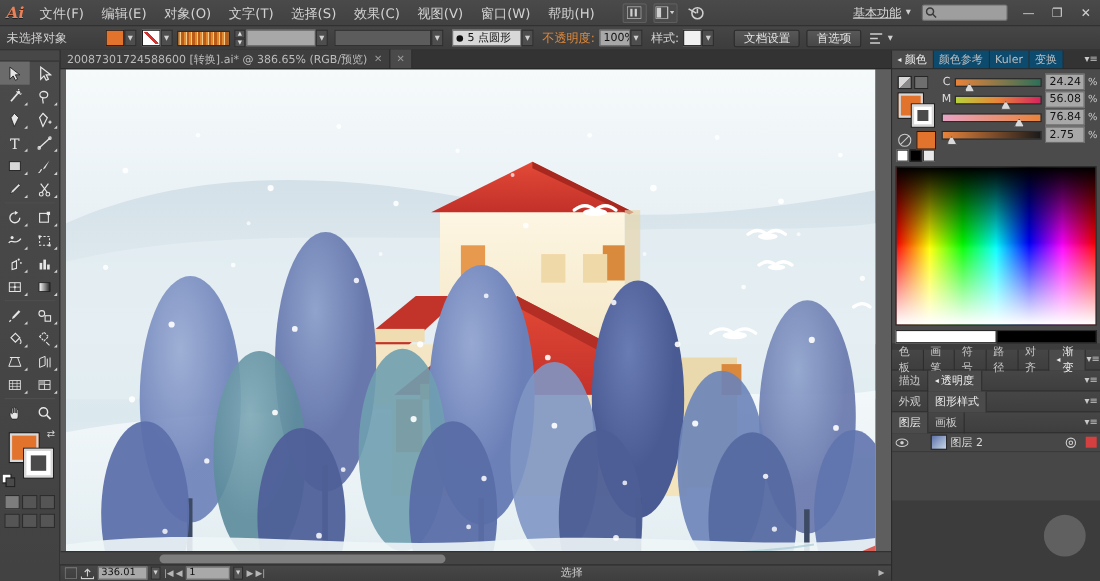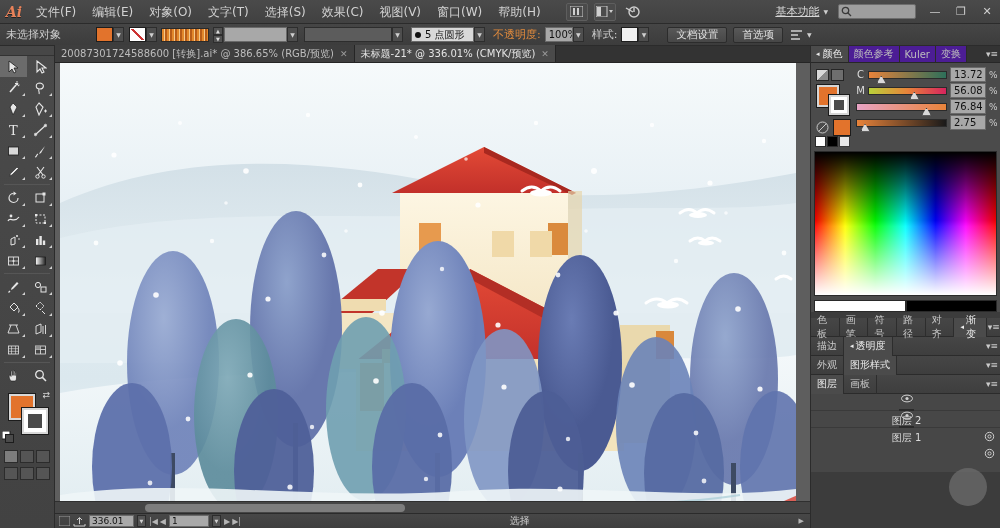--- a/index.html
+++ b/index.html
@@ -77,21 +77,21 @@
     color:#e0e0e0; font-size:10px; line-height:14px; padding:0 3px; white-space:nowrap; overflow:hidden;
   }
   .brush-field {
     height:15px; background:#d8d8d8; border:1px solid #6a6a6a; color:#111;
     font-size:10px; line-height:14px; padding:0 3px; display:flex; align-items:center; gap:4px;
   }
   .brush-dot { width:6px; height:6px; border-radius:50%; background:#111; }
   .ctl-btn {
     height:16px; padding:0 8px; background:linear-gradient(#585858,#474747);
     border:1px solid #2c2c2c; border-radius:2px; color:#e2e2e2;
-    font-size:10.5px; line-height:15px; margin-right:6px; white-space:nowrap;font-family:Liberation Mono, monospace;
+    font-size:10.5px; line-height:15px; margin-right:6px; white-space:nowrap;
   }
 
   
   .tabbar {
     position:absolute; left:55px; top:46px; width:755px; height:17px;
     background:#333; border-bottom:1px solid #252525; display:flex; align-items:flex-end;
   }
   .doctab {
     height:17px; display:flex; align-items:center; padding:0 6px;
     background:#3e3e3e; border-right:1px solid #252525;
@@ -170,21 +170,21 @@
   .st-nav { display:flex; align-items:center; gap:2px; color:#b6b6b6; font-size:8px;}
   .st-label { margin-left:auto; margin-right:auto; font-size:10px; color:#cfcfcf;}
 
   
   .panels { position:absolute; right:0; top:46px; width:190px; height:482px; background:#3c3c3c; border-left:1px solid #2b2b2b;}
   .panel-tabs {
     display:flex; align-items:stretch; height:17px; background:#333; border-bottom:1px solid #272727;
   }
   .ptab {
     padding:0 5px; font-size:10px; color:#bdbdbd; display:flex; align-items:center;
-    border-right:1px solid #2a2a2a; background:#4c1d95; white-space:nowrap;
+    border-right:1px solid #2a2a2a; background:#0c4a6e; white-space:nowrap;
   }
   .ptab.active { background:#4b4b4b; color:#ececec; }
   .ptab-menu { margin-left:auto; width:16px; display:flex; align-items:center; justify-content:center; color:#cacaca; font-size:9px;}
   .panel-body { background:#4b4b4b; }
 
   .color-panel { display:flex; padding:4px 3px 5px 3px; }
   .cp-left { width:42px; position:relative; }
   .cp-fill { position:absolute; left:3px; top:18px; width:22px; height:22px; background:#e2732c; border:2px solid #d6d6d6; box-shadow:0 0 0 1px #1b1b1b; }
   .cp-stroke { position:absolute; left:15px; top:28px; width:20px; height:20px; background:#fff; border:2px solid #d6d6d6; box-shadow:0 0 0 1px #1b1b1b;}
   .cp-stroke::after{ content:""; position:absolute; left:3px;top:3px;right:3px;bottom:3px; background:#4b4b4b;}
@@ -216,21 +216,21 @@
     display:flex; align-items:center;
   }
   .cp-tab {
     padding:0 6px; height:19px; display:flex;align-items:center; font-size:10px;
     color:#c9c9c9; border-right:1px solid #2d2d2d;
   }
   .cp-tab.active { background:#4b4b4b; color:#ededed;}
   .layers-list { background:#474747; }
   .layer-row {
     height:17px; display:flex; align-items:center; border-bottom:1px solid #3a3a3a;
-    padding-left:2px; gap:3px; font-size:10px; color:#dcdcdc;flex-direction:column;
+    padding-left:2px; gap:3px; font-size:10px; color:#dcdcdc;
   }
   .eye { width:14px; display:flex; align-items:center; justify-content:center; color:#d0d0d0; font-size:9px;}
   .lock { width:13px; }
   .layer-thumb { width:15px; height:14px; border:1px solid #2a2a2a; }
   .layer-tgt { margin-left:auto; width:22px; display:flex; align-items:center; justify-content:center;}
   .layers-foot {
     height:18px; background:linear-gradient(#474747,#3e3e3e); border-top:1px solid #2e2e2e;
     display:flex; align-items:center; padding:0 4px; font-size:9.5px; color:#cecece; gap:5px;
   }
   .lf-icons { margin-left:auto; display:flex; gap:5px; align-items:center;}
@@ -344,21 +344,20 @@
       <span style="font-size:6px;color:#cfcfcf">▼</span>
     </div>
   </div>
 
   <div class="tabbar">
     <div class="doctab">
       <span>20087301724588600 [转换].ai* @ 386.65% (RGB/预览)</span>
       <span class="tab-close">✕</span>
     </div>
     <div class="doctab active">
-      <span>未标题-21* @ 336.01% (CMYK/预览)</span>
       <span class="tab-close">✕</span>
     </div>
   </div>
 
   <div class="toolbox">
     <div class="tb-grip"></div>
     <div class="tools">
 
       <div class="tool sel nocorner">
         <svg width="13" height="14">
@@ -828,21 +827,21 @@
             <div style="width:18px;height:17px;background:#e2732c;border:1px solid #1c1c1c"></div>
           </div>
         </div>
 
         <div class="cp-right">
           <div class="slider-row">
             <span class="sl-label">C</span>
             <span class="sl-track" style="background:linear-gradient(90deg,#e8833a,#2d6f5a)">
               <i class="sl-thumb" style="left:10%"></i>
             </span>
-            <span class="input-field sl-val">13.72</span>
+            <span class="input-field sl-val">24.24</span>
             <span class="sl-pct">%</span>
           </div>
           <div class="slider-row">
             <span class="sl-label">M</span>
             <span class="sl-track" style="background:linear-gradient(90deg,#b9d13a,#e8833a,#d6245e)">
               <i class="sl-thumb" style="left:53%"></i>
             </span>
             <span class="input-field sl-val">56.08</span>
             <span class="sl-pct">%</span>
           </div>
@@ -922,38 +921,20 @@
         <span class="layer-thumb" style="background:linear-gradient(135deg,#5b6fa8,#c8d8e6)"></span>
         <span>图层 2</span>
         <span class="layer-tgt">
           <svg width="11" height="11">
               <circle cx="5.5" cy="5.5" r="4.2" fill="none" stroke="#cfcfcf"></circle>
               <circle cx="5.5" cy="5.5" r="1.6" fill="none" stroke="#cfcfcf"></circle>
             </svg>
         </span>
         <span style="width:10px;height:10px;background:#d43f3f;margin-right:3px"></span>
       </div>
-      <div class="layer-row">
-        <span class="eye">
-          <svg width="12" height="9">
-              <ellipse cx="6" cy="4.5" rx="5.5" ry="3.4" fill="none" stroke="#d0d0d0"></ellipse>
-              <circle cx="6" cy="4.5" r="1.6" fill="#d0d0d0"></circle>
-            </svg>
-        </span>
-        <span class="lock"></span>
-        <span class="layer-thumb" style="background:linear-gradient(135deg,#6a86b8,#eaf2f6)"></span>
-        <span>图层 1</span>
-        <span class="layer-tgt">
-          <svg width="11" height="11">
-              <circle cx="5.5" cy="5.5" r="4.2" fill="none" stroke="#cfcfcf"></circle>
-              <circle cx="5.5" cy="5.5" r="1.6" fill="none" stroke="#cfcfcf"></circle>
-            </svg>
-        </span>
-        <span style="width:10px;height:10px;background:#3fa86a;margin-right:3px"></span>
-      </div>
     </div>
 
     <div style="height:44px;background:#474747"></div>
 
   </div>
 
   <div class="float-ball"></div>
 </div>
 
 </body></html>

